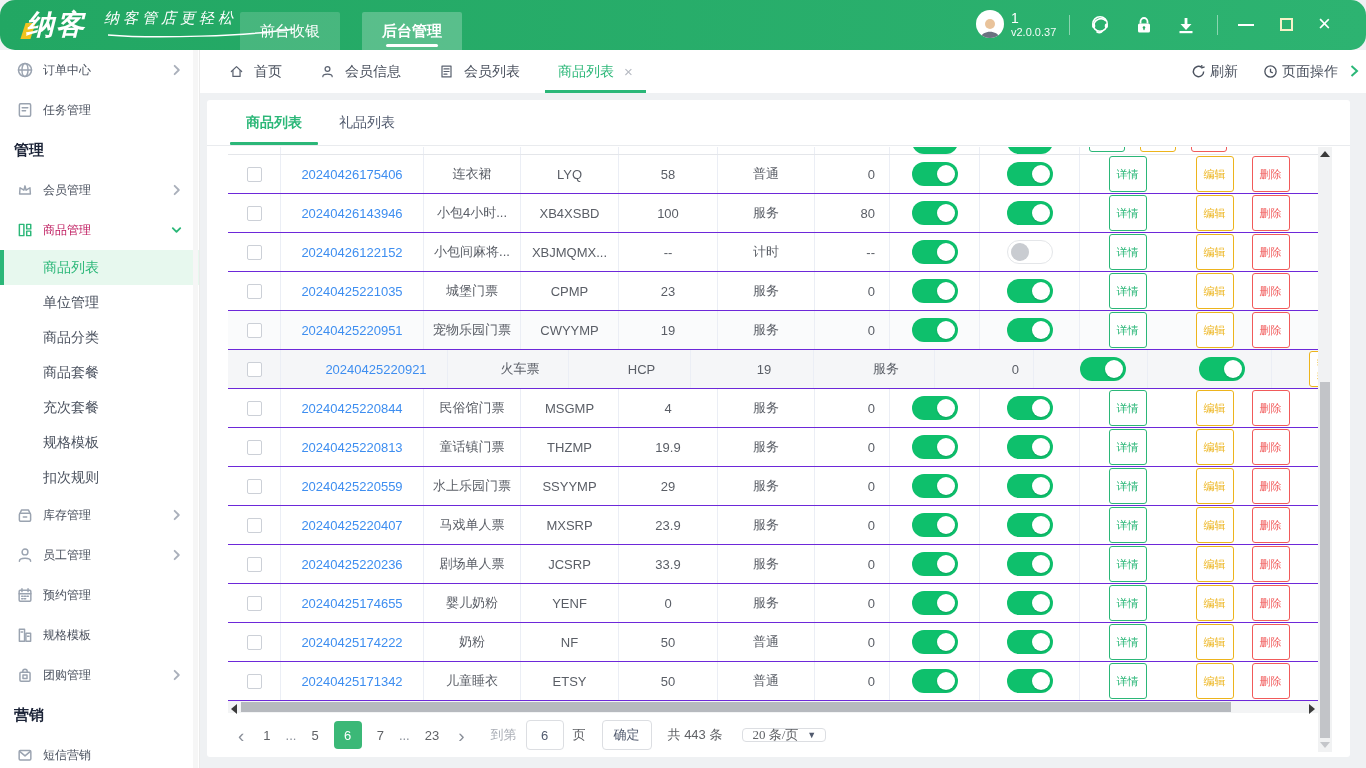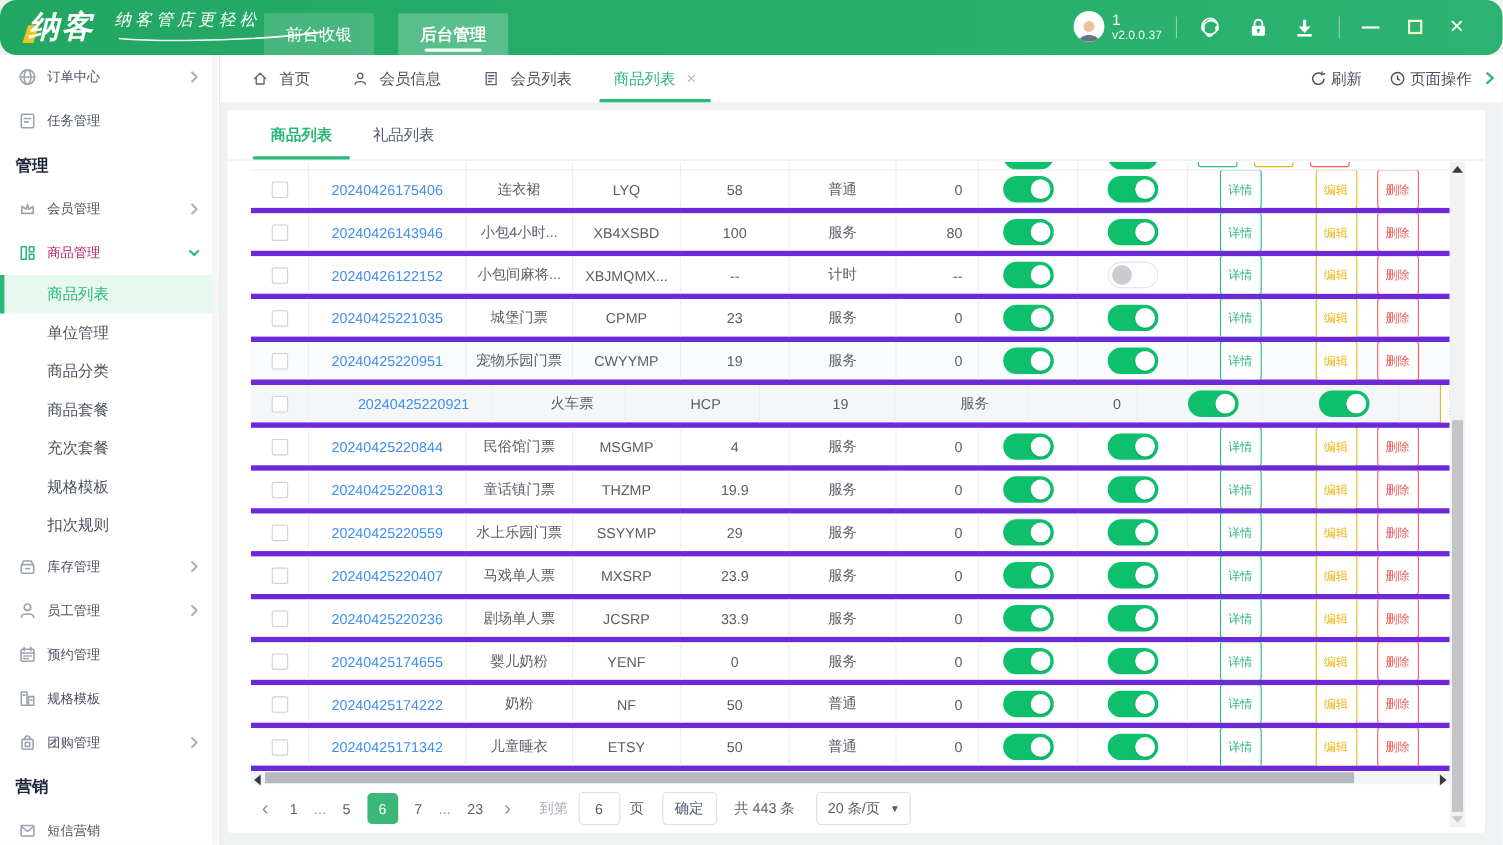--- a/index.html
+++ b/index.html
@@ -73,21 +73,21 @@
     background:#fff;border-radius:3px;}
   .ptabs{height:46px;border-bottom:1px solid #e9ebee;display:flex;padding-left:23px;}
   .ptab{display:flex;align-items:center;padding:0 16px;font-size:14px;color:#515a6e;
     position:relative;margin-right:5px;cursor:pointer;}
   .ptab.active{color:#2bb778;font-weight:bold;}
   .ptab.active::after{content:"";position:absolute;left:0;right:0;bottom:0;height:3px;
     background:#2bb778;border-radius:1px;}
 
   
   .twrap{position:absolute;left:21px;top:47px;width:1090px;height:554px;overflow:hidden;}
-  .trow{display:flex;height:39px;border-bottom:5px solid #6d28d9;background:#fff;}
+  .trow{display:flex;height:39px;border-bottom:1px solid #6d28d9;background:#fff;}
   .trow.shade1{background:#fafbfc;}
   .trow.shade2{background:#f5f6f8;gap:24px;}
   .tcell{height:100%;display:flex;align-items:center;justify-content:center;
     border-right:1px solid #ebeef5;font-size:13px;color:#5a5e66;overflow:hidden;}
   .c-check{width:53px;} .c-id{width:143px;} .c-name{width:97px;} .c-code{width:98px;}
   .c-price{width:99px;} .c-type{width:97px;}
   .c-qty{width:75px;justify-content:flex-end;padding-right:14px;}
   .c-t1{width:90px;} .c-t2{width:100px;} .c-act{flex:1;border-right:none;}
   .cb{width:15px;height:15px;border:1px solid #ccd0d7;border-radius:2px;background:#fff;cursor:pointer;}
   .idlink{color:#3e8ef0;cursor:pointer;}
@@ -128,22 +128,22 @@
   .pdots{margin:0 6px;color:#8a8f99;}
   .pnum.active{width:28px;height:28px;background:#3bb877;color:#fff;border-radius:4px;
     display:flex;align-items:center;justify-content:center;margin:0 6px;}
   .pgoto{color:#a9adb5;margin-left:16px;}
   .pinput{width:38px;height:30px;border:1px solid #dcdee2;border-radius:4px;
     text-align:center;font-size:13px;color:#515a6e;margin:0 9px;
     font-family:"Liberation Sans","DejaVu Sans",sans-serif;}
   .pbtn{height:30px;padding:0 11px;border:1px solid #dcdee2;border-radius:4px;background:#fff;
     font-size:13px;color:#515a6e;margin-left:16px;display:flex;align-items:center;cursor:pointer;}
   .ptotal{margin-left:16px;}
-  .psel{height:30px;padding:0 9px;border:1px solid #dcdee2;border-radius:4px;margin-left:20px;
-    display:flex;align-items:center;gap:9px;cursor:pointer;}
+  .psel{height:14px;padding:0 9px;border:1px solid #dcdee2;border-radius:4px;margin-left:20px;
+    display:flex;align-items:center;gap:9px;cursor:pointer;font-family:Liberation Serif, serif;}
   .psel .caret{font-size:9px;color:#515a6e;}
 </style>
 </head>
 <body>
 
 <div class="header">
   <div class="logo">纳客</div>
   <div class="tagline">
     <span>纳客管店更轻松</span>
     <svg width="190" height="10" viewBox="0 0 190 10">

